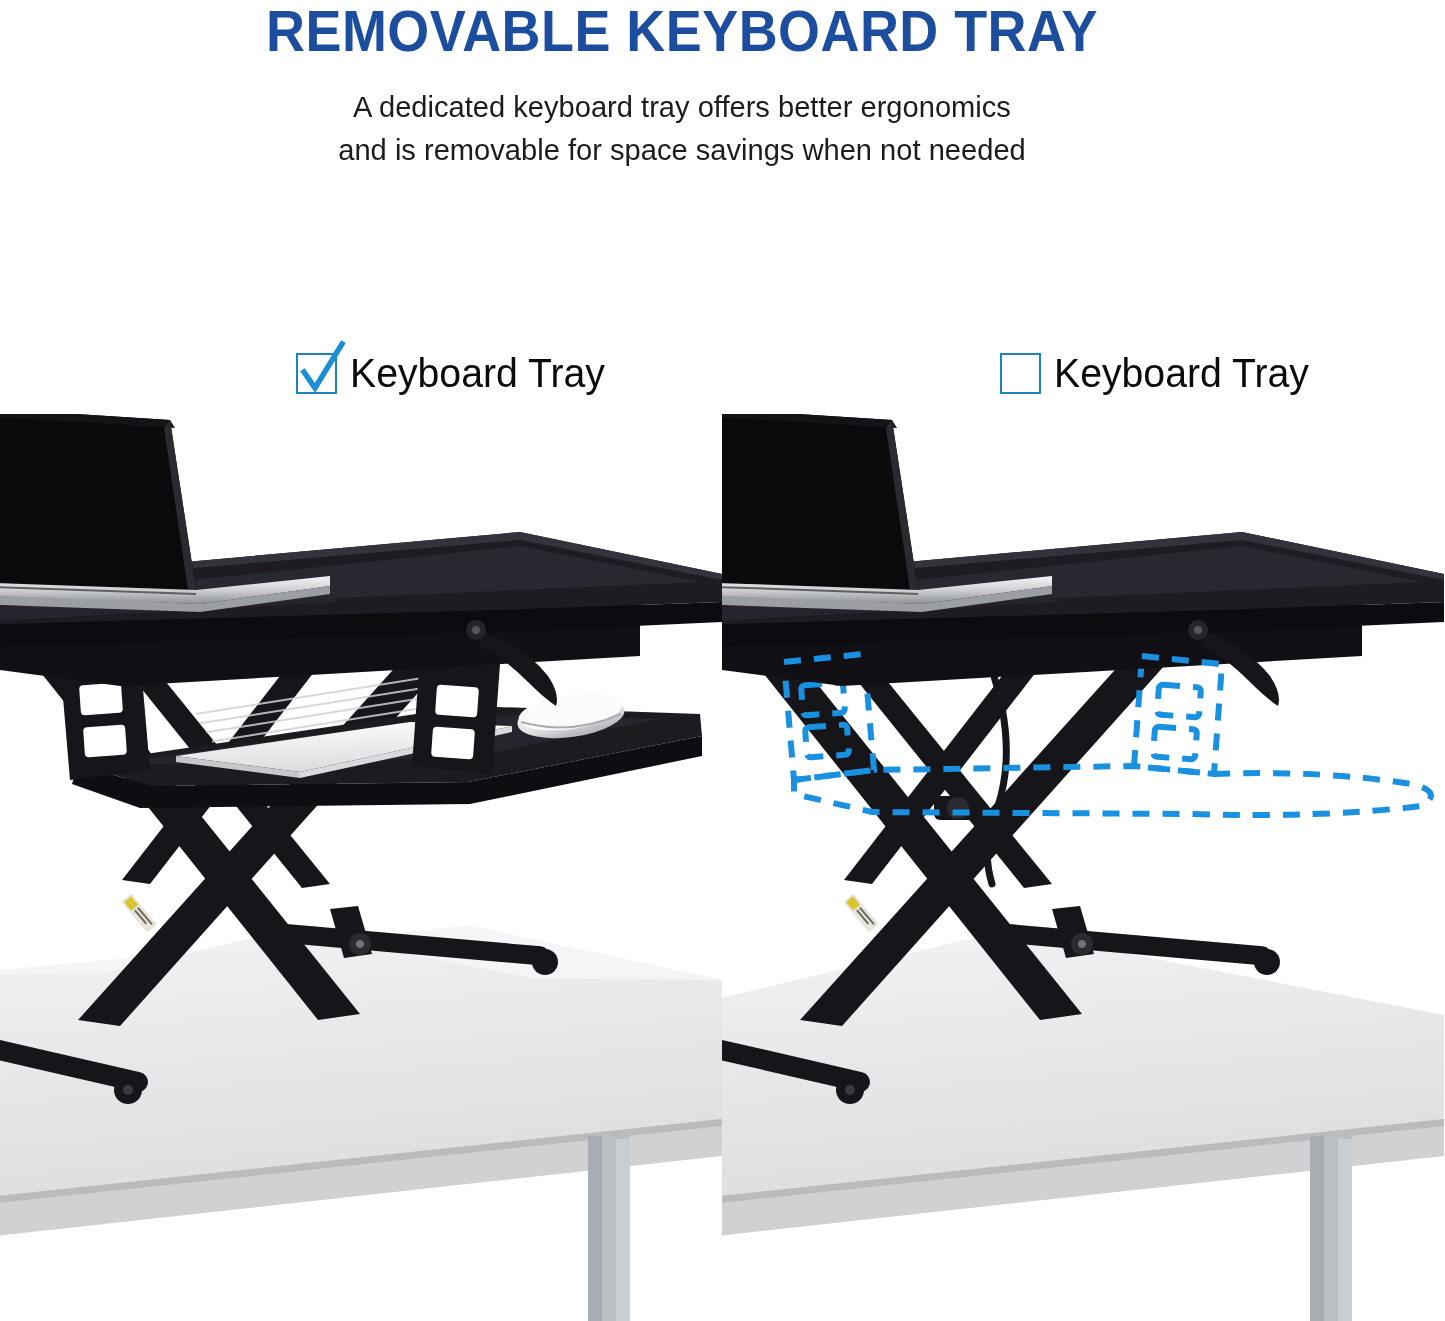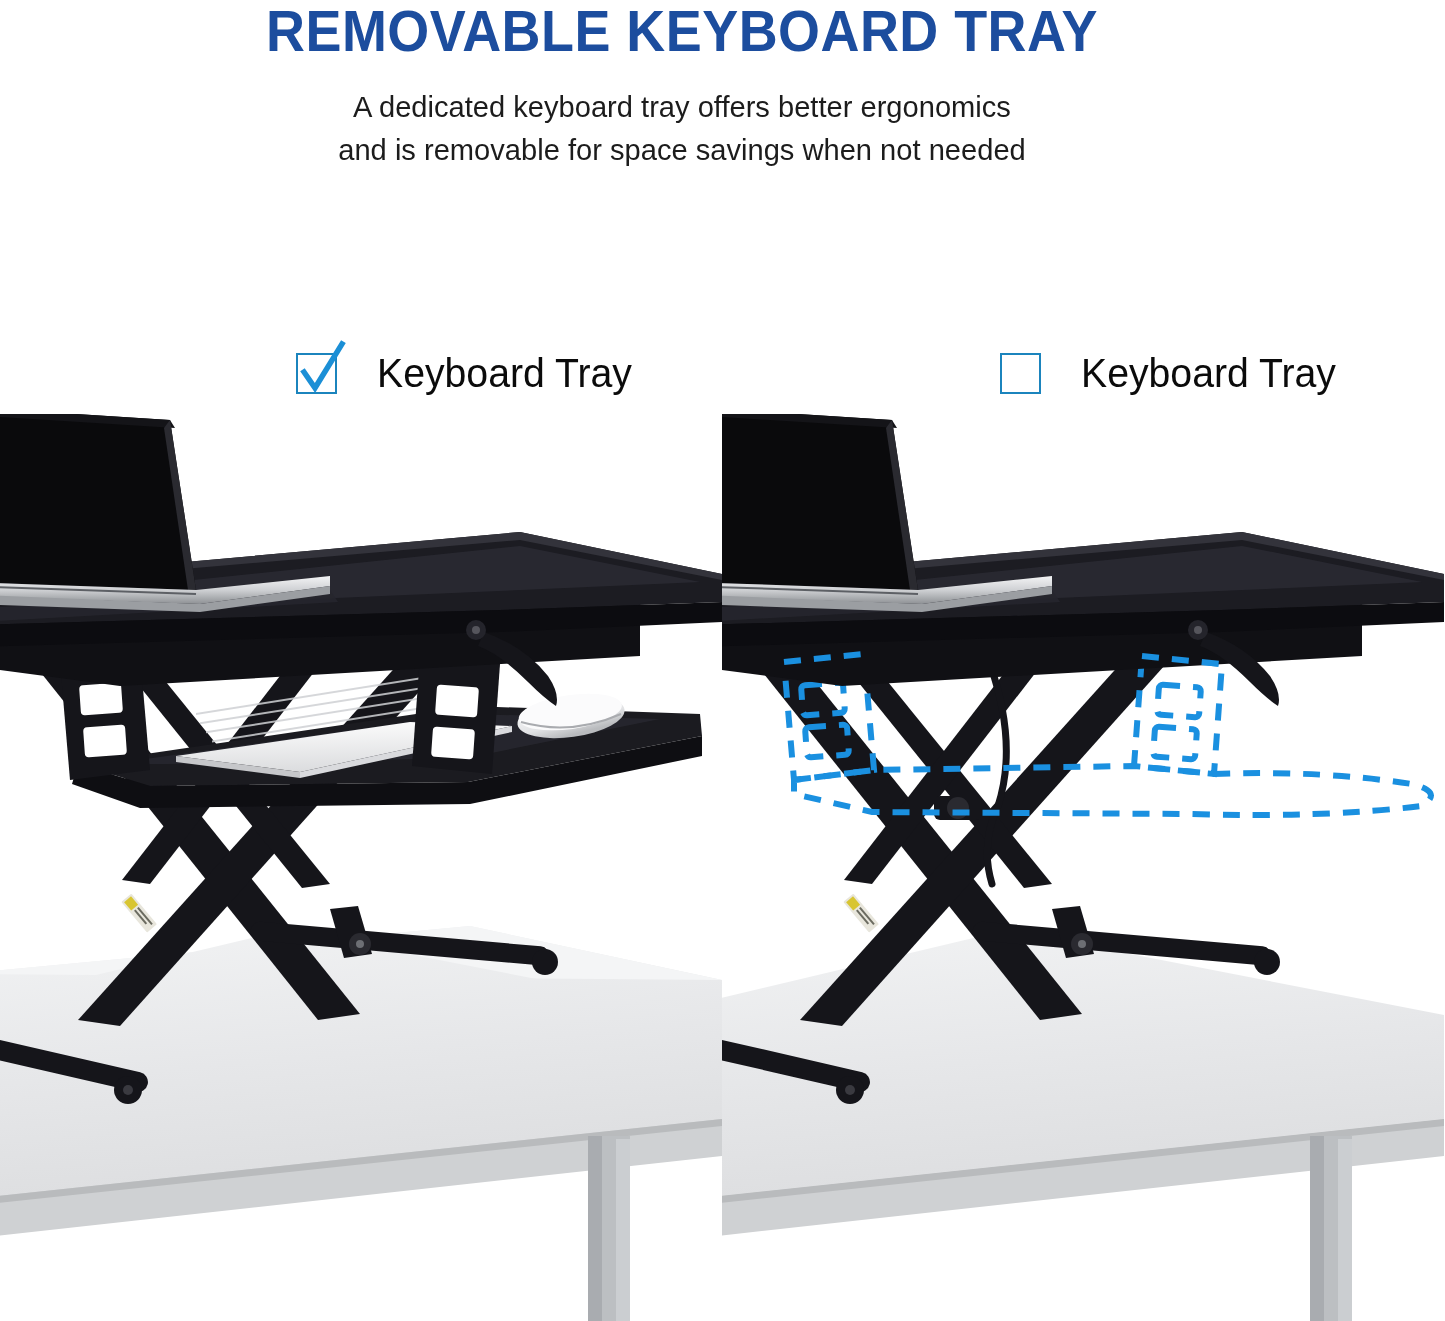--- a/index.html
+++ b/index.html
@@ -54,21 +54,21 @@
   #labels-row {
     position: absolute;
     top: 338px; left: 0;
     width: 1445px;
     height: 70px;
   }
   .label-group {
     position: absolute;
     display: flex;
     align-items: center;
-    gap: 40px;
+    gap: 13px;
     height: 70px;
   }
   #label-group-left  { left: 296px; }
   #label-group-right { left: 1000px; }
 
   .checkbox {
     position: relative;
     width: 41px;
     height: 41px;
     box-sizing: border-box;

